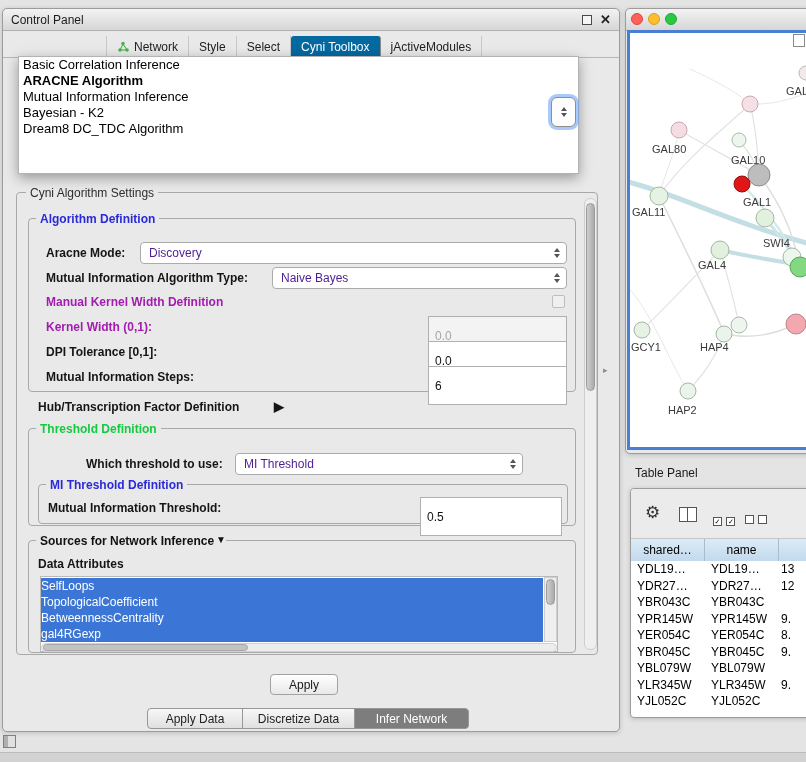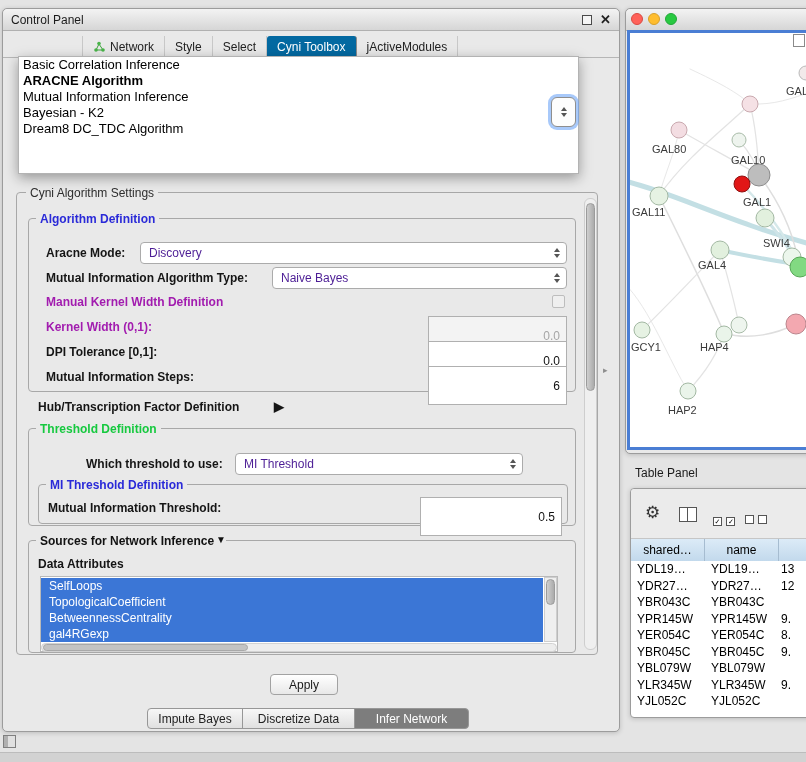--- a/index.html
+++ b/index.html
@@ -27,29 +27,29 @@
   .leg.green{color:#16c93f;font-weight:bold}
   .leg.bold{font-weight:bold;color:#111}
   .lbl{position:absolute;font-size:12px;font-weight:bold;color:#151515;white-space:nowrap}
   .lbl.dis{color:#a21caf}
   .combo{position:absolute;background:#fff;border:1px solid #ababab;border-radius:4px;font-size:12px;color:#4c1d95;height:22px}
   .combo .val{position:absolute;left:8px;top:0;line-height:20px;white-space:nowrap}
   .arrows{position:absolute;right:6px;top:50%;transform:translateY(-50%);display:flex;flex-direction:column;gap:2px}
   .arrows i{display:block;width:0;height:0;border-left:3.5px solid transparent;border-right:3.5px solid transparent}
   .arrows .up{border-bottom:4px solid #555}
   .arrows .dn{border-top:4px solid #555}
-  .tfield{position:absolute;border:1px solid #b0b0b0;background:#fff;font-size:12px;text-align:right;padding:0 6px;font-family:inherit;color:#111;height:39px}
+  .tfield{position:absolute;border:1px solid #b0b0b0;background:#fff;font-size:12px;padding:0 6px;font-family:inherit;color:#111;height:39px}
   .tfield.dis{background:#f3f3f3;color:#a6a6a6}
   .checkbox{position:absolute;width:13px;height:13px;border:1px solid #bdbdbd;background:#efefef;border-radius:2px}
   .scroll-track{position:absolute;background:#efefef;border:1px solid #cecece;border-radius:6px}
   .scroll-thumb{position:absolute;background:linear-gradient(90deg,#cfcfcf,#ababab);border:1px solid #9b9b9b;border-radius:5px}
   .hscroll-track{position:absolute;background:#ededed;border:1px solid #d2d2d2;border-radius:5px}
   .hscroll-thumb{position:absolute;background:#c3c3c3;border:1px solid #a8a8a8;border-radius:4px}
   .listbox{position:absolute;background:#fff;border:1px solid #b9b9b9}
-  .li{position:absolute;left:1px;width:502px;height:16px;line-height:16px;font-size:12px;color:#fff;padding-left:8px;background:#3b76d6;white-space:nowrap}
+  .li{position:absolute;left:1px;width:502px;height:16px;line-height:16px;font-size:12px;color:#fff;padding-left:0;background:#3b76d6;white-space:nowrap}
   .btn{position:absolute;background:linear-gradient(#ffffff,#e8e8e8);border:1px solid #a2a2a2;border-radius:4px;font-size:12px;color:#1a1a1a;text-align:center}
   .btab{position:absolute;height:21px;line-height:20px;text-align:center;font-size:12px;color:#222;background:linear-gradient(#f7f7f7,#e0e0e0);border:1px solid #979797}
   .btab.first{border-radius:4px 0 0 4px}
   .btab.last{border-radius:0 4px 4px 0}
   .btab.active{background:#7d7d7d;color:#fff}
   .light{position:absolute;width:12px;height:12px;border-radius:50%}
   svg text{font-family:"Liberation Sans",sans-serif;font-size:11px;fill:#3a3a3a}
   .th-cell{height:22px;line-height:22px;font-size:12px;color:#000;text-align:center;background:linear-gradient(#dcebf7,#c2d9ec);border-right:1px solid #a6bcd0;overflow:hidden}
   .td-cell{font-size:12px;color:#000;line-height:16.5px;white-space:nowrap;overflow:hidden}
   .trow{display:flex;height:16.5px}
@@ -59,21 +59,21 @@
 <body>
 
 <div class="win" style="left:2px;top:8px;width:618px;height:724px">
   <div class="titlebar">
     <span class="title-text">Control Panel</span>
     <span class="floatbox"></span>
     <span class="closex">✕</span>
   </div>
 </div>
 
-<div class="tabrow" style="left:82px;top:36px">
+<div class="tabrow" style="left:106px;top:36px">
   <div class="tabx">
     <svg width="12" height="12" viewBox="0 0 12 12">
       <line x1="3" y1="9" x2="6" y2="3" stroke="#3da23d" stroke-width="1"></line>
       <line x1="6" y1="3" x2="10" y2="9" stroke="#3da23d" stroke-width="1"></line>
       <line x1="3" y1="9" x2="10" y2="9" stroke="#3da23d" stroke-width="1"></line>
       <circle cx="3" cy="9" r="1.8" fill="#49b349"></circle>
         <circle cx="6" cy="2.6" r="1.8" fill="#49b349"></circle>
         <circle cx="10" cy="9" r="1.8" fill="#49b349"></circle>
     </svg>
     <span>Network</span>
@@ -177,21 +177,21 @@
 <div class="li" style="left:41px;top:594px">TopologicalCoefficient</div>
 <div class="li" style="left:41px;top:610px">BetweennessCentrality</div>
 <div class="li" style="left:41px;top:626px">gal4RGexp</div>
 <div class="scroll-track" style="left:544px;top:577px;width:13px;height:65px;border-radius:0"></div>
 <div class="scroll-thumb" style="left:546px;top:579px;width:9px;height:26px"></div>
 <div class="hscroll-track" style="left:41px;top:643px;width:516px;height:9px"></div>
 <div class="hscroll-thumb" style="left:43px;top:644px;width:205px;height:7px"></div>
 
 <div class="btn" style="left:270px;top:674px;width:68px;height:21px;line-height:20px">Apply</div>
 
-<div class="btab first" style="left:147px;top:708px;width:96px">Impute Bayes</div>
+<div class="btab first" style="left:147px;top:708px;width:96px">Apply Data</div>
 <div class="btab" style="left:242px;top:708px;width:113px">Discretize Data</div>
 <div class="btab last active" style="left:354px;top:708px;width:115px">Infer Network</div>
 
 <div style="position:absolute;left:603px;top:365px;font-size:9px;color:#8d8d8d">▸</div>
 
 <div class="win" style="left:625px;top:8px;width:190px;height:446px;border-radius:5px 0 0 5px">
   <div class="titlebar" style="border-radius:5px 0 0 0"></div>
 </div>
 <span class="light" style="left:631px;top:13px;background:#ff6159;border:1px solid #d94a42"></span>
 <span class="light" style="left:648px;top:13px;background:#ffbd2e;border:1px solid #d8a02a"></span>

